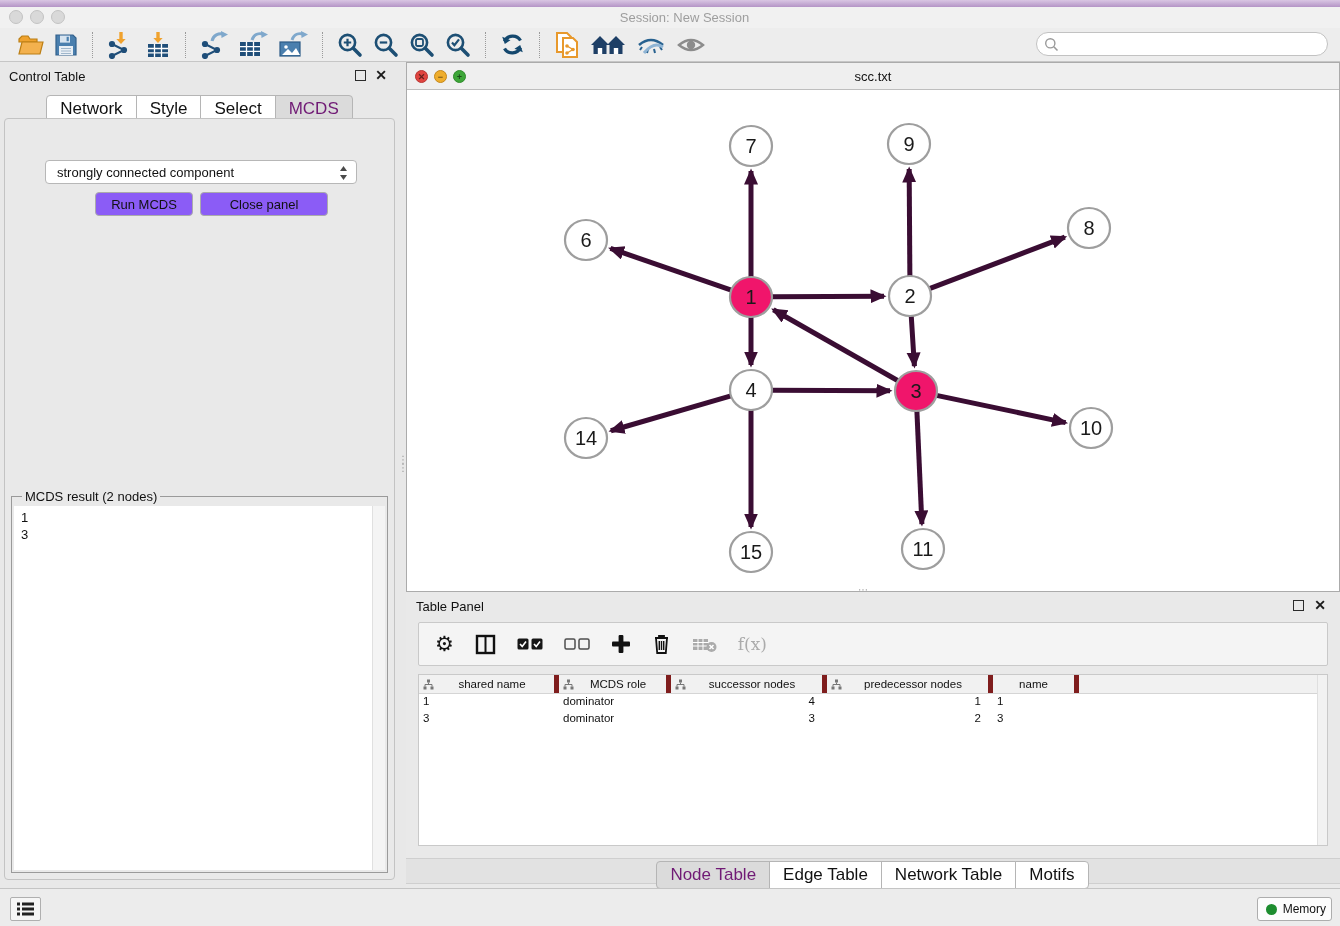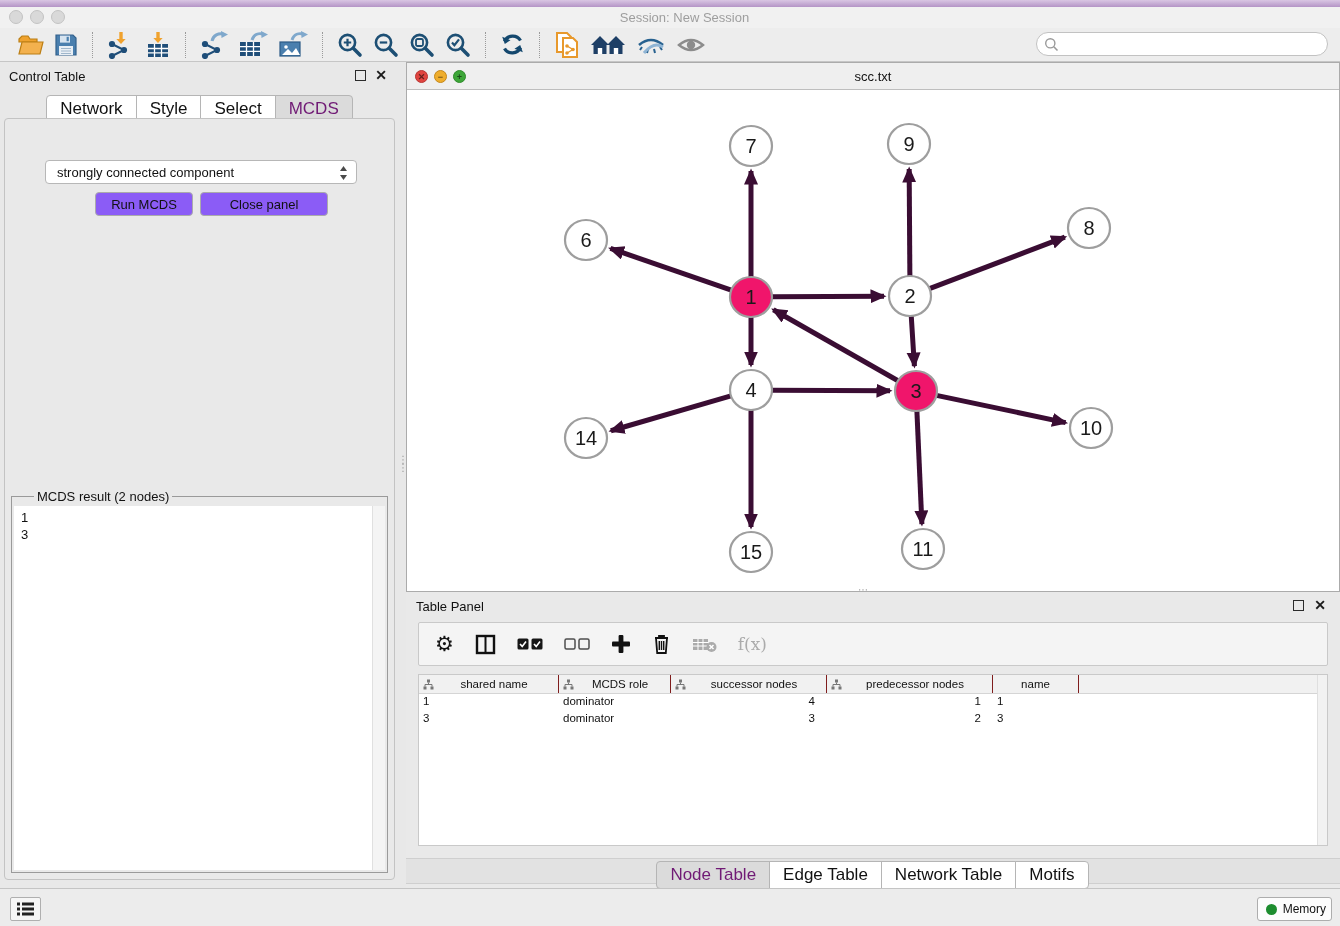--- a/index.html
+++ b/index.html
@@ -43,21 +43,21 @@
   #criterion-select { position:absolute; left:40px; top:41px; width:312px; height:24px; background:#fff;
     border:1px solid #B7B7B7; border-radius:4px; font-size:13px; color:#111;
     display:flex; align-items:center; padding-left:11px;text-align:center; }
   #criterion-select svg { position:absolute; right:8px; top:4px; }
   .cp-btn { position:absolute; top:73px; height:24px; background:#8b5cf6; border:1px solid #ABABAB;
     border-radius:4px; font-size:13px; color:#111; display:flex; align-items:center; justify-content:center; }
   #run-mcds-btn { left:90px; width:98px; }
   #close-panel-btn { left:195px; width:128px; }
   #result-fieldset { position:absolute; left:6px; top:370px; width:377px; height:384px;
     border:1px solid #9A9A9A; background:transparent; }
-  #result-fieldset legend { font-size:13px; color:#111; margin-left:22px; padding:0 3px; }
+  #result-fieldset legend { font-size:13px; color:#111; margin-left:10px; padding:0 3px; }
   #result-body { position:absolute; left:2px; top:2px; right:2px; bottom:2px; background:#fff; }
   #result-text { position:absolute; left:0; top:0; right:13px; bottom:0; font-size:13px; color:#111;
     padding:3px 0 0 7px; white-space:pre-line; line-height:17px; }
   #result-scrollbar { position:absolute; right:0; top:0; width:13px; bottom:0; background:#F4F4F4; border-left:1px solid #E0E0E0; }
 
   
   #network-window { left:406px; top:62px; width:934px; height:530px; background:#fff;
     border:1px solid #ABABAB; }
   #nw-titlebar { position:absolute; left:0; top:0; width:100%; height:27px; background:#EFEFEF;
     border-bottom:1px solid #BEBEBE; }
@@ -74,21 +74,21 @@
   #tp-toolbar { position:absolute; left:12px; top:30px; width:910px; height:44px; background:#F4F4F4;
     border:1px solid #C9C9C9; border-radius:2px; display:flex; align-items:center; padding-left:16px; gap:21px; }
   .tp-icon-btn { display:flex; align-items:center; justify-content:center; height:30px; }
   .gear-glyph { font-size:21px; color:#141414; font-family:"DejaVu Sans", sans-serif; }
   .fx-glyph { font-family:"DejaVu Serif", serif; font-size:17px; color:#ABABAB; }
   #tp-table { position:absolute; left:12px; top:82px; width:910px; height:172px; background:#fff;
     border:1px solid #C9C9C9; }
   #tp-table-scrollbar { position:absolute; right:0; top:0; width:10px; height:100%;
     background:#F2F2F2; border-left:1px solid #DFDFDF; }
   #tp-head { display:flex; height:19px; background:#F1F1F1; border-bottom:1px solid #D5D5D5; }
-  .th { display:flex; align-items:center; font-size:11.5px; color:#111; border-right:1px solid #7f1d1d;
+  .th { display:flex; align-items:center; font-size:11.5px; color:#111; border-right:5px solid #7f1d1d;
     padding:0 4px; }
   .th .th-label { flex:1; text-align:center; }
   .tr { display:flex; height:17px; }
   .td { font-size:11.5px; color:#111; padding:1px 4px; overflow:hidden; }
   .td.ar { text-align:right; padding-right:12px; }
   #tp-tabstrip { position:absolute; left:0; bottom:4px; width:100%; height:26px; background:#E2E2E2;
     border-top:1px solid #CFCFCF; border-bottom:1px solid #CFCFCF; text-align:center; padding-top:2px; }
 
   
   #status-bar { left:0; top:888px; width:1340px; height:38px; background:#ECECEC; border-top:1px solid #C4C4C4; }

